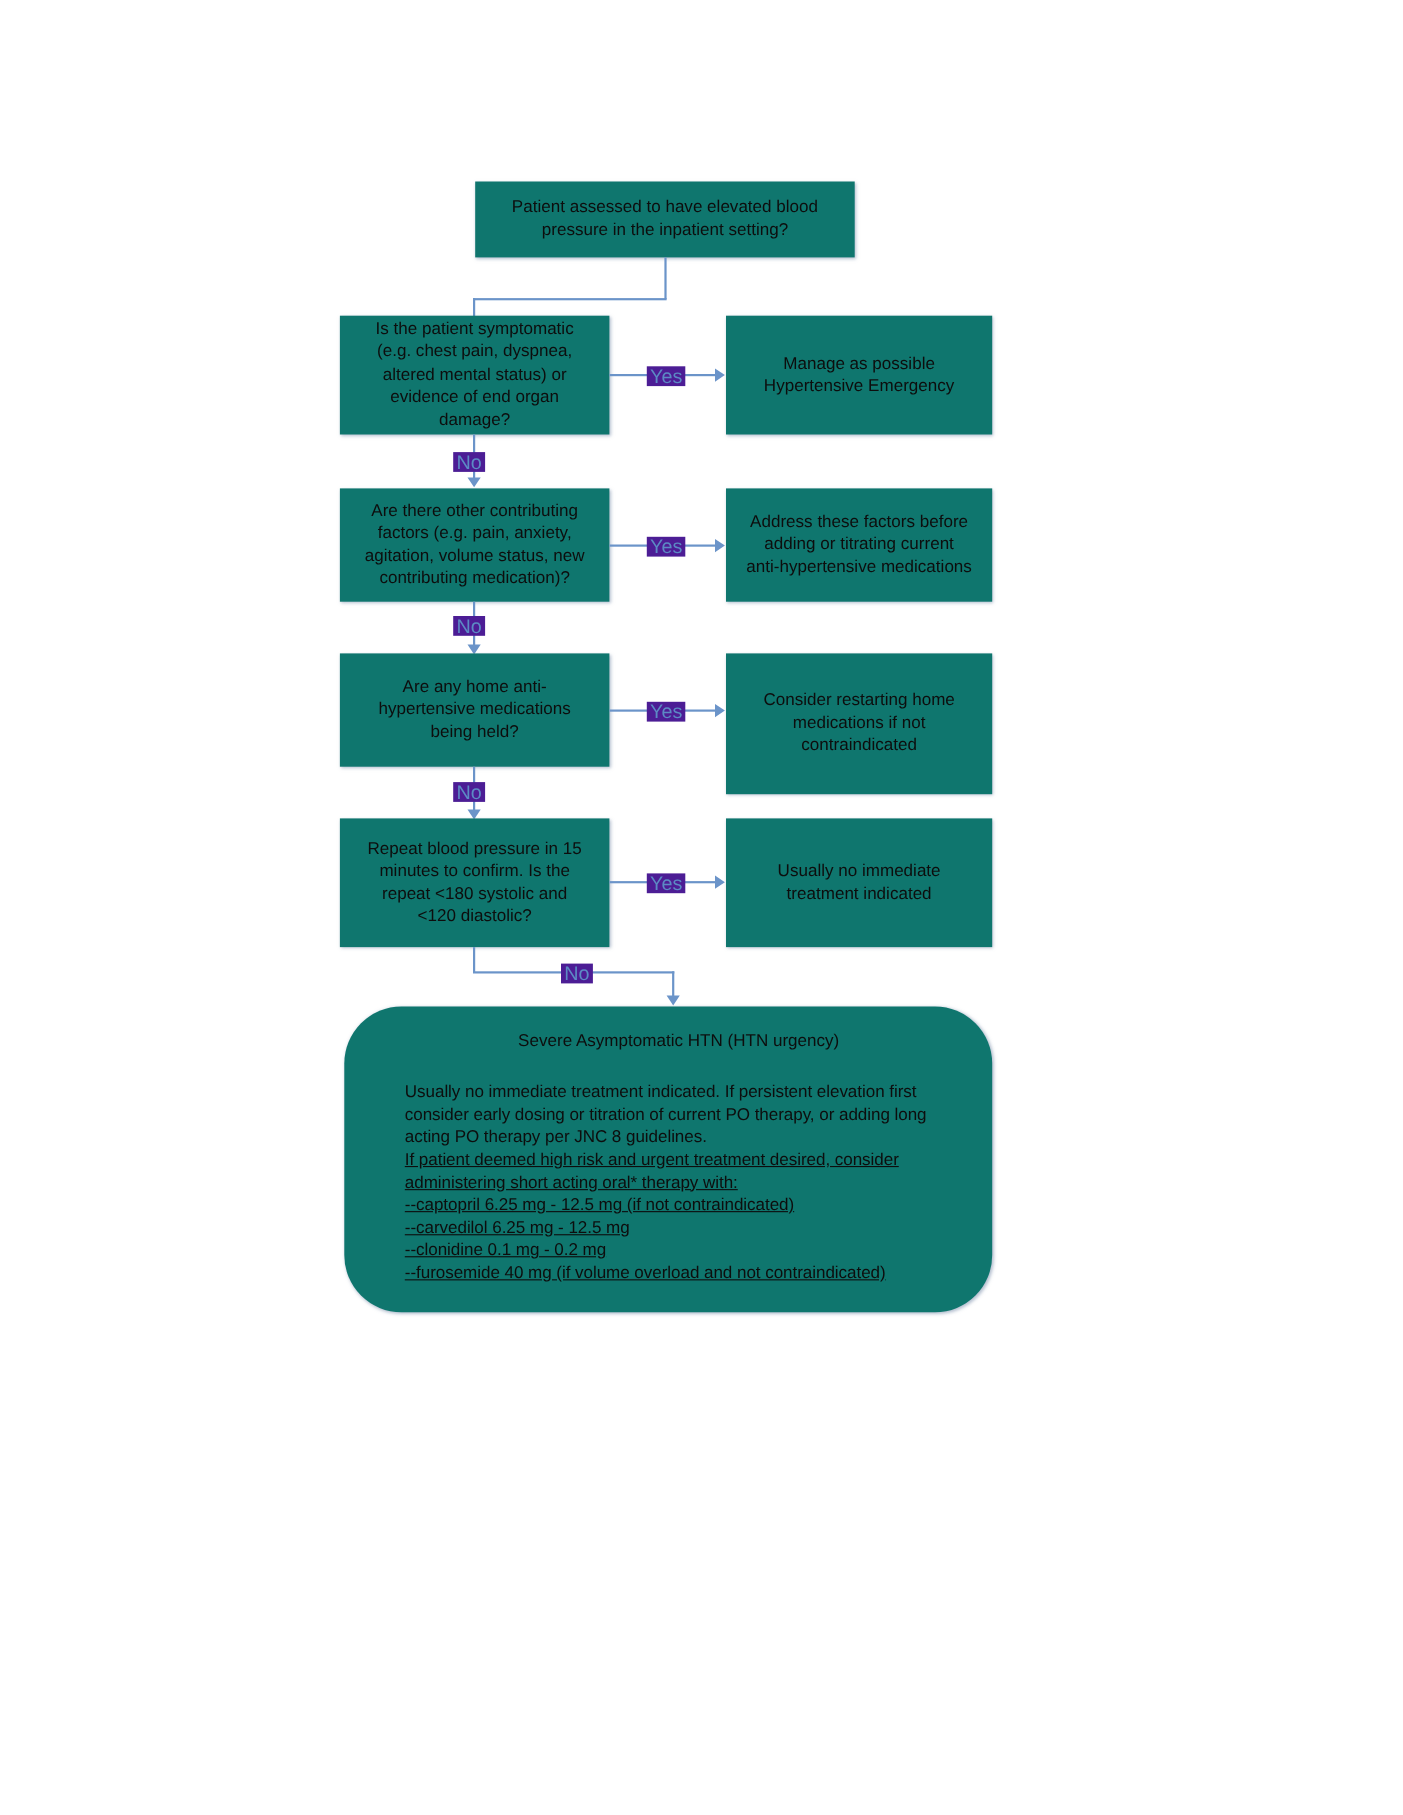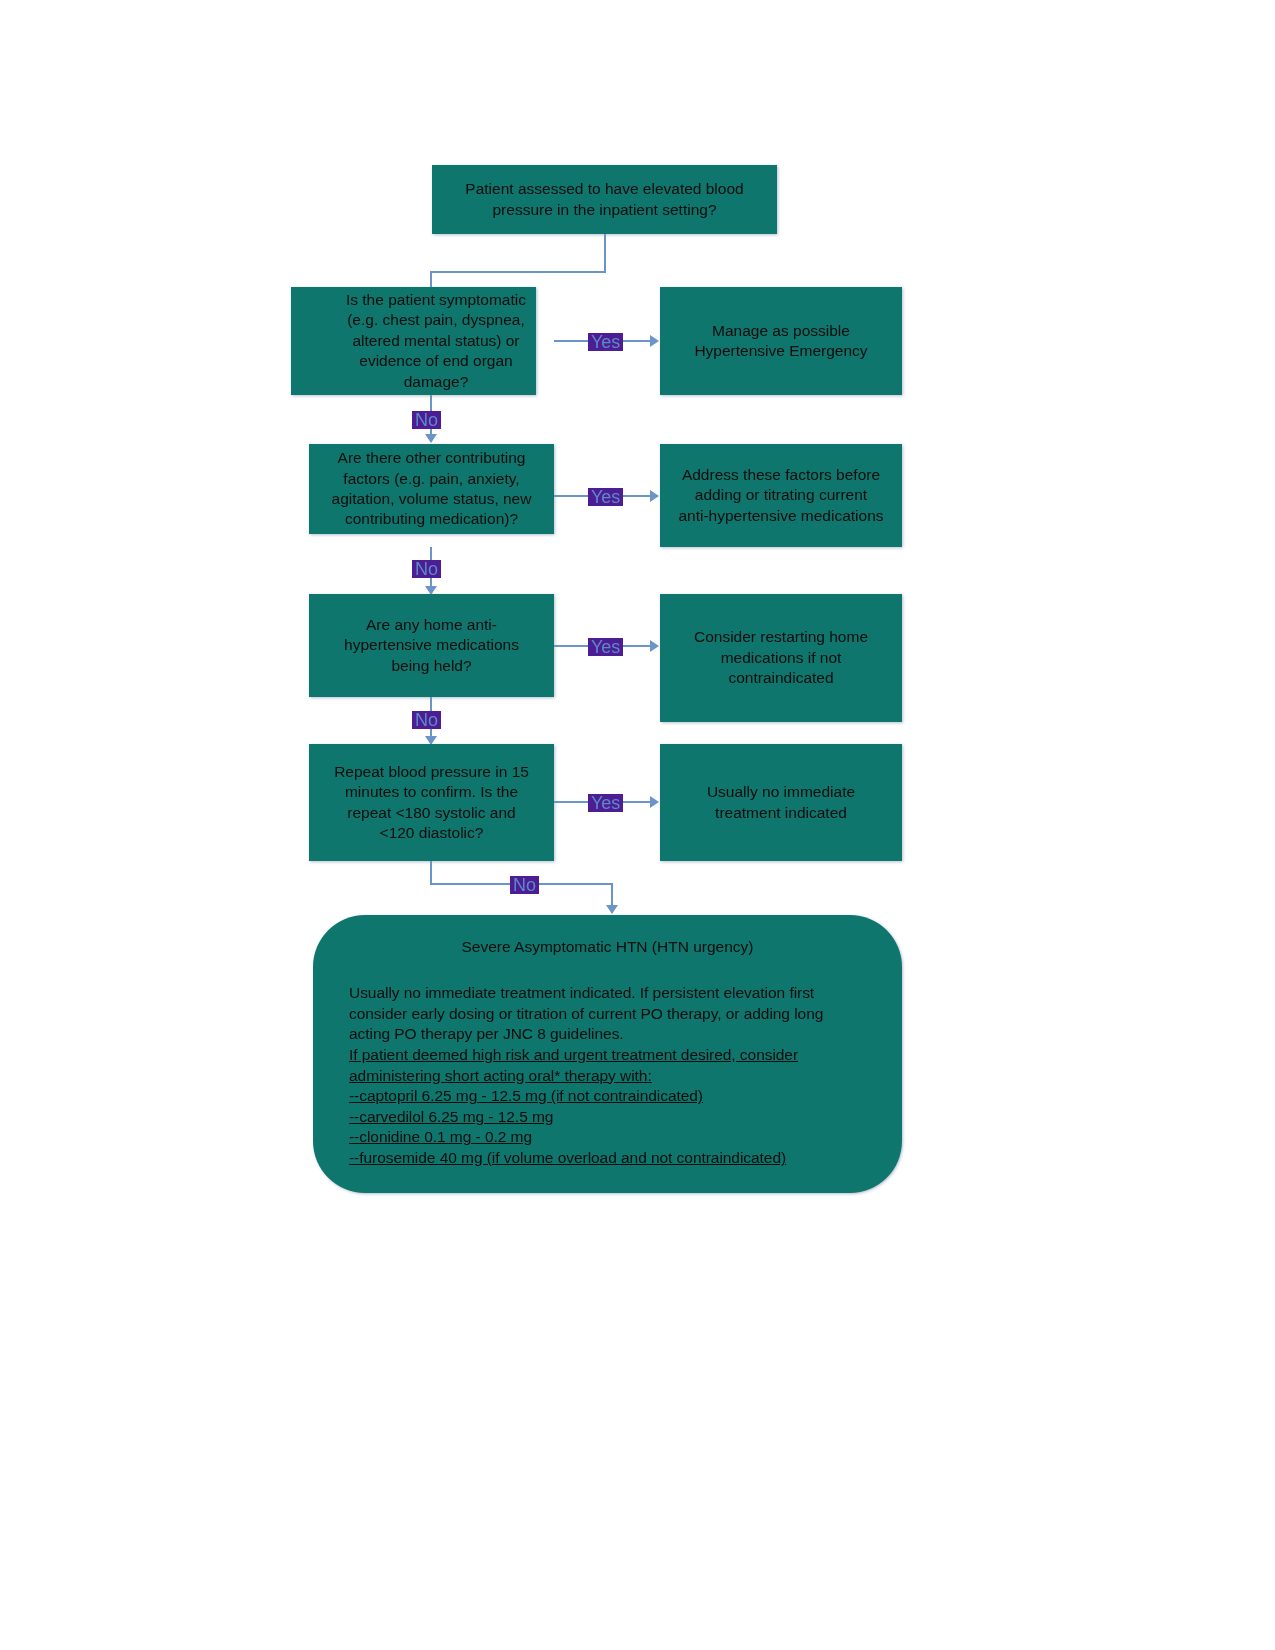--- a/index.html
+++ b/index.html
@@ -102,42 +102,42 @@
   <div class="node" style="left:432px; top:165px; width:345px; height:69px;">
     <span class="txt">Patient assessed to have elevated blood
 pressure in the inpatient setting?</span>
   </div>
 
   <div class="line v" style="left:604px; top:234px; width:1.6px; height:38px;"></div>
   <div class="line h" style="left:430px; top:271px; width:176px; height:1.6px;"></div>
   <div class="line v" style="left:430px; top:271px; width:1.6px; height:24px;"></div>
   <div class="arrow-down" style="left:425px; top:288px;"></div>
 
-  <div class="node" style="left:291px; top:287px; width:245px; height:108px;justify-content:flex-end;">
+  <div class="node" style="left:309px; top:287px; width:245px; height:108px;">
     <span class="txt">Is the patient symptomatic
 (e.g. chest pain, dyspnea,
 altered mental status) or
 evidence of end organ
 damage?</span>
   </div>
 
   <div class="line h" style="left:554px; top:340px; width:100px; height:1.6px;"></div>
   <div class="arrow-right" style="left:650px; top:335px;"></div>
   <div class="edge-label" style="left:588px; top:333px;">Yes</div>
 
   <div class="node" style="left:660px; top:287px; width:242px; height:108px;">
     <span class="txt">Manage as possible
 Hypertensive Emergency</span>
   </div>
 
   <div class="line v" style="left:430px; top:395px; width:1.6px; height:44px;"></div>
   <div class="arrow-down" style="left:425px; top:434px;"></div>
   <div class="edge-label" style="left:412px; top:411px;">No</div>
 
-  <div class="node" style="left:309px; top:444px; width:245px; height:90px;">
+  <div class="node" style="left:309px; top:444px; width:245px; height:103px;">
     <span class="txt">Are there other contributing
 factors (e.g. pain, anxiety,
 agitation, volume status, new
 contributing medication)?</span>
   </div>
 
   <div class="line h" style="left:554px; top:495px; width:100px; height:1.6px;"></div>
   <div class="arrow-right" style="left:650px; top:490px;"></div>
   <div class="edge-label" style="left:588px; top:488px;">Yes</div>
 
@@ -186,21 +186,21 @@
     <span class="txt">Usually no immediate
 treatment indicated</span>
   </div>
 
   <div class="line v" style="left:430px; top:861px; width:1.6px; height:23px;"></div>
   <div class="line h" style="left:430px; top:883px; width:183px; height:1.6px;"></div>
   <div class="line v" style="left:611px; top:883px; width:1.6px; height:26px;"></div>
   <div class="arrow-down" style="left:606px; top:905px;"></div>
   <div class="edge-label" style="left:510px; top:876px;">No</div>
 
-  <div class="node rounded" style="left:313px; top:915px; width:589px; height:278px;">
+  <div class="node rounded" style="left:313px; top:915px; width:589px; height:278px;padding-left:19px;">
     <div class="term-inner">
       <div class="term-title">Severe Asymptomatic HTN (HTN urgency)</div>
       <div class="term-para">Usually no immediate treatment indicated.  If persistent elevation first
 consider early dosing or titration of current PO therapy, or adding long
 acting PO therapy per JNC 8 guidelines.</div>
       <div class="term-para">If patient deemed high risk and urgent treatment desired, consider
 administering short acting oral* therapy with:
 --captopril 6.25 mg - 12.5 mg (if not contraindicated)
 --carvedilol 6.25 mg - 12.5 mg
 --clonidine 0.1 mg - 0.2 mg

